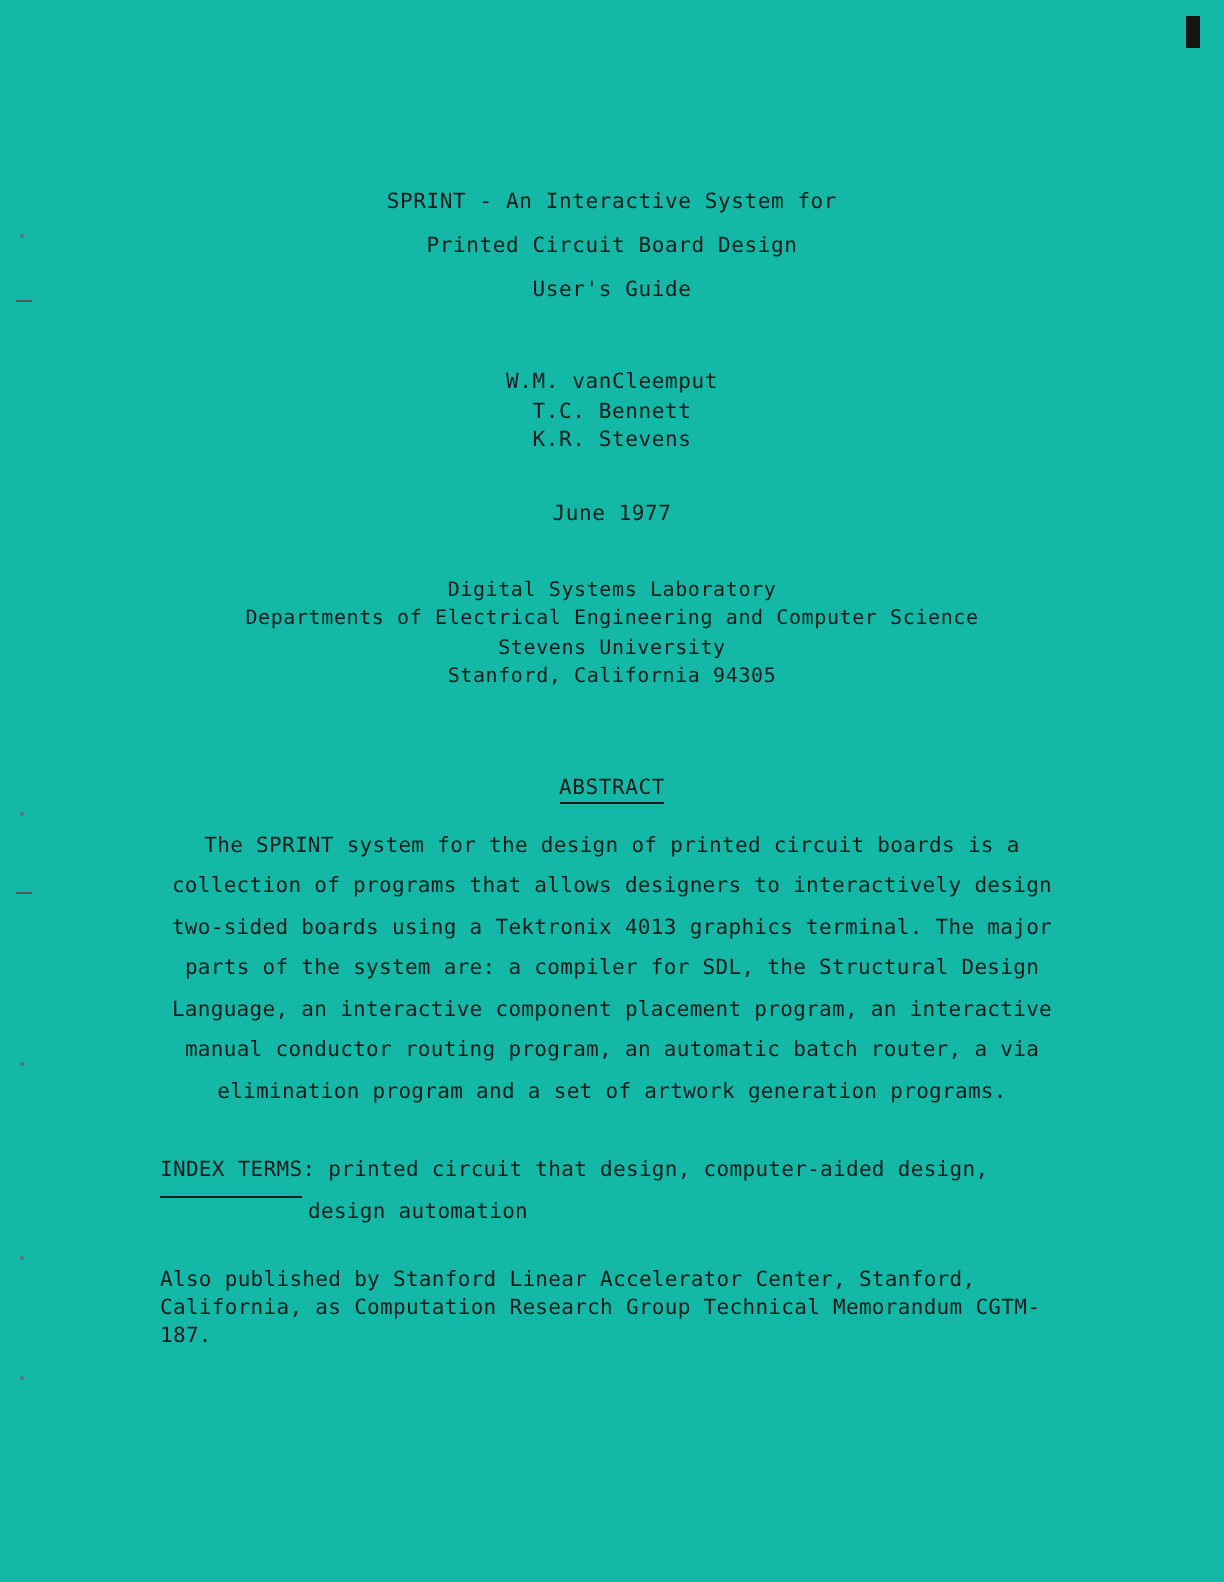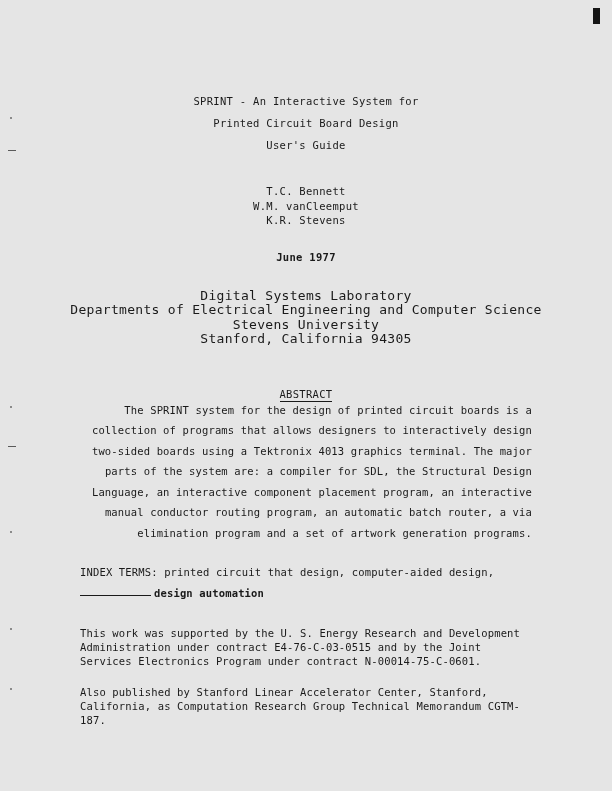--- a/index.html
+++ b/index.html
@@ -4,21 +4,21 @@
 <style>
   html, body {
     margin: 0;
     padding: 0;
     background: #ffffff;
   }
   .page {
     position: relative;
     width: 612px;
     height: 791px;
-    background: #e5e5e5;
+    background: #14b8a6;
     font-family: "DejaVu Sans Mono", monospace;
     color: #1a1a1a;
     overflow: hidden;
   }
   
   .scan-mark {
     position: absolute;
     top: 8px;
     right: 12px;
     width: 7px;
@@ -65,64 +65,62 @@
     margin-top: 29px;
     text-align: center;
     font-size: 10.5px;
     letter-spacing: 0.3px;
   }
   .date {
     margin-top: 23px;
     text-align: center;
     font-size: 10.5px;
     letter-spacing: 0.3px;
-    font-weight: bold;
   }
   .affiliation {
     margin-top: 26px;
     text-align: center;
-    font-size: 13px;
+    font-size: 10px;
     line-height: 14.5px;
     letter-spacing: 0.3px;
   }
 
   .abstract-heading {
     margin-top: 41px;
     text-align: center;
     font-size: 10.5px;
     letter-spacing: 0.3px;
   }
   .abstract-heading span {
     border-bottom: 1px solid #1a1a1a;
     padding-bottom: 1px;
     text-align: center;
   }
 
   .body-block {
-    margin: 0 auto 0 auto;
+    margin: 13px auto 0 auto;
     width: 452px;
     font-size: 10.5px;
     line-height: 20.5px;
     letter-spacing: 0.15px;
-    text-align: right;
+    text-align: center;
   }
   .index-block {
     margin: 19px auto 0 auto;
     width: 452px;
     font-size: 10.5px;
     line-height: 20.5px;
     letter-spacing: 0.15px;
   }
   .index-block .u {
     border-bottom: 1px solid #1a1a1a;
-    padding-bottom: 17px;
+    padding-bottom: 7px;
   }
   .index-indent {
     padding-left: 74px;
-    font-weight: bold;
   }
 
   .footnote {
     margin: 23px auto 0 auto;
     width: 452px;
     font-size: 10.5px;
     line-height: 14px;
     letter-spacing: 0.15px;
   }
   .footnote.second {
@@ -145,22 +143,22 @@
 
   <div class="content">
 
     <div class="title-block">
       <div>SPRINT - An Interactive System for</div>
       <div>Printed Circuit Board Design</div>
       <div>User's Guide</div>
     </div>
 
     <div class="authors">
+      <div>W.M. vanCleemput</div>
       <div>T.C. Bennett</div>
-      <div>W.M. vanCleemput</div>
       <div>K.R. Stevens</div>
     </div>
 
 
     <div class="date">June 1977</div>
 
     <div class="affiliation">
       <div>Digital Systems Laboratory</div>
       <div>Departments of Electrical Engineering and Computer Science</div>
       <div>Stevens University</div>
@@ -171,18 +169,17 @@
       <span>ABSTRACT</span>
     </div>
 
     <div class="body-block">The SPRINT system for the design of printed circuit boards is a collection of programs that allows designers to interactively design two-sided boards using a Tektronix 4013 graphics terminal.  The major parts of the system are:  a compiler for SDL, the Structural Design Language, an interactive component placement program, an interactive manual conductor routing program, an automatic batch router, a via elimination program and a set of artwork generation programs.</div>
 
     <div class="index-block">
       <div><span class="u">INDEX TERMS</span><span>:  printed circuit that design, computer-aided design,</span></div>
       <div class="index-indent">design automation</div>
     </div>
 
-    <div class="footnote">This work was supported by the U. S. Energy Research and Development Administration under contract E4-76-C-03-0515 and by the Joint Services Electronics Program under contract N-00014-75-C-0601.</div>
 
     <div class="footnote second">Also published by Stanford Linear Accelerator Center, Stanford, California, as Computation Research Group Technical Memorandum CGTM-187.</div>
 
   </div>
 </div>
 
 </body></html>

